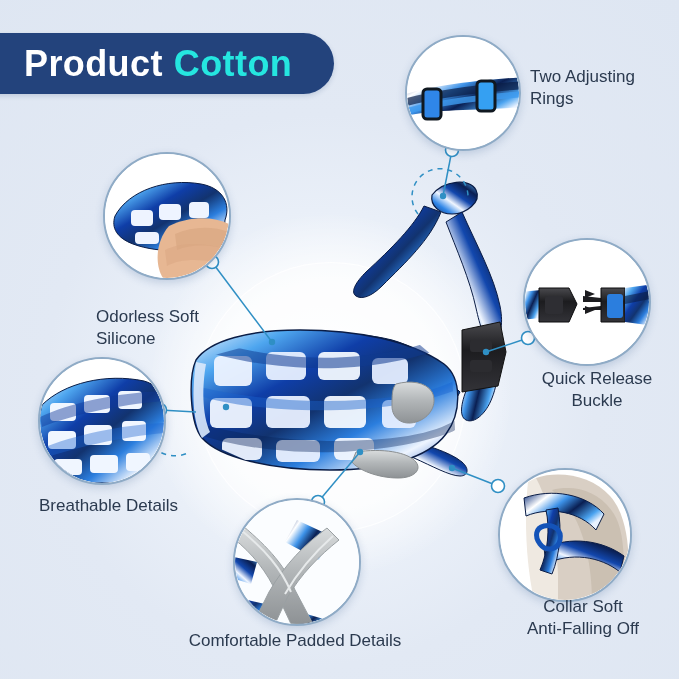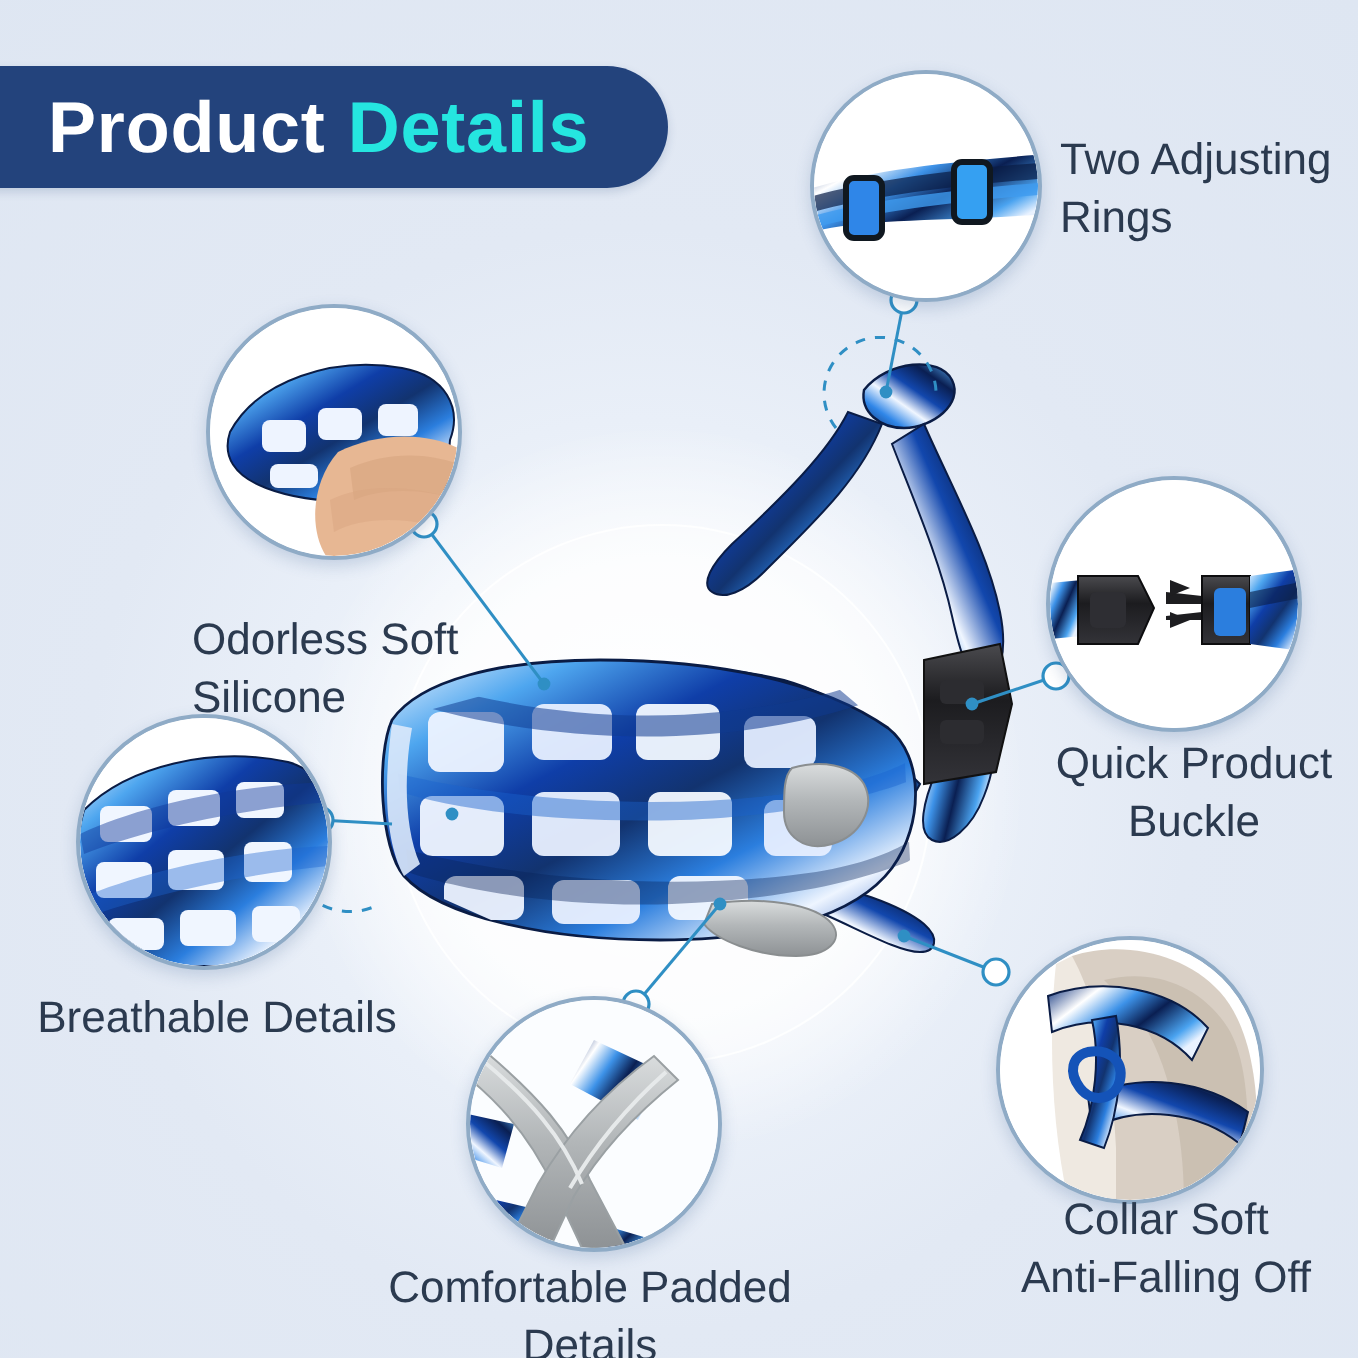--- a/index.html
+++ b/index.html
@@ -39,21 +39,21 @@
   .bubble{
     position:absolute;border-radius:50%;background:#ffffff;
     border:2px solid #8fabc6;
     box-shadow:0 3px 8px rgba(60,95,145,.22);
     overflow:hidden;
   }
   .bubble .inner{position:absolute;inset:0;border-radius:50%;overflow:hidden;}
 
   
   .label{
-    position:absolute;color:#2b3a4f;font-size:22px;line-height:1.3;
+    position:absolute;color:#2b3a4f;font-size:17px;line-height:1.3;
     white-space:pre-line;
   }
 
   
   svg.links{position:absolute;left:0;top:0;width:679px;height:679px;pointer-events:none;}
 </style>
 </head>
 <body>
 
 <div id="page">
@@ -196,21 +196,21 @@
       <circle cx="272" cy="342" r="3.2"></circle>
       <circle cx="486" cy="352" r="3.2"></circle>
       <circle cx="226" cy="407" r="3.2"></circle>
       <circle cx="360" cy="452" r="3.2"></circle>
       <circle cx="452" cy="468" r="3.2"></circle>
     </g>
   </svg>
 
   <div class="banner">
     <div class="banner-text">
-      <span class="t-white">Product</span><span class="t-cyan">Details</span>
+      <span class="t-white">Product</span><span class="t-cyan">Cotton</span>
     </div>
   </div>
 
   <div class="bubble" style="left:405px;top:35px;width:112px;height:112px;">
     <div class="inner">
       <svg viewBox="0 0 112 112" width="112" height="112">
         <rect x="0" y="0" width="112" height="112" fill="#ffffff"></rect>
         <g>
           <path d="M-4,58 C20,50 60,44 118,40 L118,70 C60,74 20,72 -4,80 Z" fill="url(#camo3)"></path>
           <path d="M-4,62 C24,54 64,48 118,44 L118,52 C64,56 24,62 -4,70 Z" fill="#0a1c45" opacity=".7"></path>
@@ -263,21 +263,21 @@
         <path d="M60,74 L70,70 L60,66 Z" fill="#1d1d20"></path>
 
         <path d="M76,48 L100,48 L100,82 L76,82 Z" fill="url(#blk)" stroke="#0d0d0f" stroke-width="1"></path>
         <rect x="82" y="54" width="16" height="24" rx="3" fill="#2b7ede"></rect>
 
         <path d="M100,48 L130,44 L130,86 L100,82 Z" fill="url(#camo)"></path>
         <path d="M100,56 L130,50 L130,58 L100,64 Z" fill="#0a1c45" opacity=".6"></path>
       </svg>
     </div>
   </div>
-  <div class="label" style="left:519px;top:368px;width:156px;text-align:center;">Quick Product
+  <div class="label" style="left:519px;top:368px;width:156px;text-align:center;">Quick Release
 Buckle</div>
 
   <div class="bubble" style="left:38px;top:357px;width:124px;height:124px;">
     <div class="inner">
       <svg viewBox="0 0 124 124" width="124" height="124">
         <rect x="0" y="0" width="124" height="124" fill="#ffffff"></rect>
         <path d="M2,46 C24,24 66,14 104,22 C126,28 130,52 124,74 L124,124 L8,124
                  C-2,104 -4,66 2,46 Z" fill="url(#camo)" stroke="#0a1c45" stroke-width="1"></path>
         <g fill="#f0f6ff">
           <rect x="10" y="44" width="26" height="18" rx="4"></rect>

